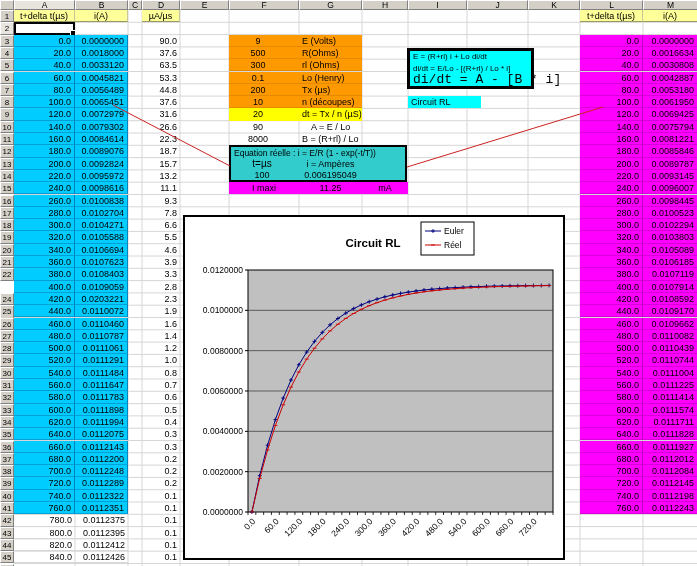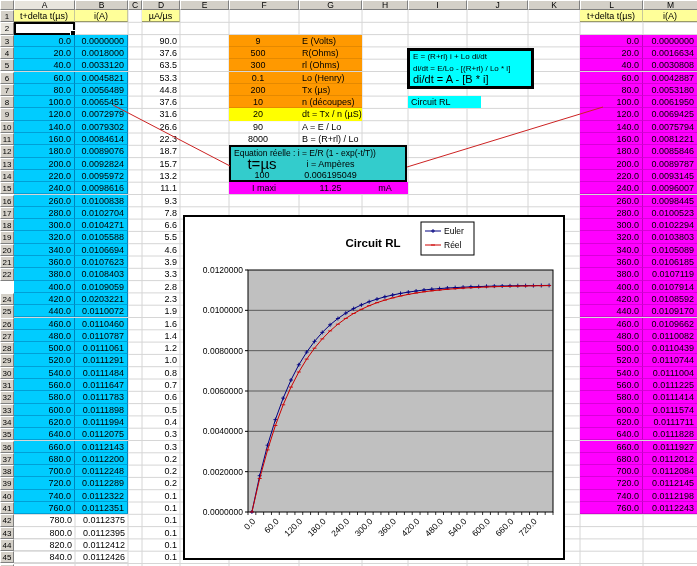--- a/index.html
+++ b/index.html
@@ -377,39 +377,39 @@
     <div class="cell org" style="left: 299px; top: 59.2px; width: 63px; height: 12.3px; padding-left: 3px;">rl (Ohms)</div>
     <div class="cell ctr org" style="left: 229px; top: 71.5px; width: 70px; height: 12.3px; padding-right: 12px;">0.1</div>
     <div class="cell org" style="left: 299px; top: 71.5px; width: 63px; height: 12.3px; padding-left: 3px;">Lo (Henry)</div>
     <div class="cell ctr org" style="left: 229px; top: 83.8px; width: 70px; height: 12.3px; padding-right: 12px;">200</div>
     <div class="cell org" style="left: 299px; top: 83.8px; width: 63px; height: 12.3px; padding-left: 3px;">Tx (µs)</div>
     <div class="cell ctr org" style="left: 229px; top: 96.1px; width: 70px; height: 12.3px; padding-right: 12px;">10</div>
     <div class="cell org" style="left: 299px; top: 96.1px; width: 63px; height: 12.3px; padding-left: 3px;">n (découpes)</div>
     <div class="cell ctr ylw" style="left: 229px; top: 108.4px; width: 70px; height: 12.3px; padding-right: 12px;">20</div>
     <div class="cell ylw" style="left: 299px; top: 108.4px; width: 63px; height: 12.3px; padding-left: 3px;">dt = Tx / n (µS)</div>
     <div class="cell ctr" style="left: 229px; top: 120.7px; width: 70px; height: 12.3px; padding-right: 12px;">90</div>
-    <div class="cell" style="left: 299px; top: 120.7px; width: 63px; height: 12.3px; padding-left: 3px;">A = E / Lo</div>
+    <div class="cell" style="left: 299px; top: 120.7px; width: 63px; height: 12.3px; padding-left: 12px;">A = E / Lo</div>
     <div class="cell ctr" style="left: 229px; top: 133px; width: 70px; height: 12.3px; padding-right: 12px;">8000</div>
     <div class="cell" style="left: 299px; top: 133px; width: 63px; height: 12.3px; padding-left: 3px;">B = (R+rl) / Lo</div>
     <div class="bigbox" style="left: 229px; top: 145.3px; width: 178px; height: 36.9px; background: rgb(51, 204, 204); border: 2px solid rgb(0, 0, 0);">
       <div class="boxline" style="left: 3px; top: 0px; font-size: 8.5px; line-height: 12px;">Equation réelle : i = E/R (1 - exp(-t/T))</div>
-      <div class="boxline ctr" style="left: 0px; top: 11px; width: 62px; font-size: 15px; line-height: 12px;">t=µs</div>
+      <div class="boxline ctr" style="left: 0px; top: 11px; width: 62px; font-size: 10px; line-height: 12px;">t=µs</div>
       <div class="boxline ctr" style="left: 66px; top: 11px; width: 67px; font-size: 9px; line-height: 12px;">i = Ampères</div>
       <div class="boxline ctr" style="left: 0px; top: 22px; width: 62px; font-size: 9px; line-height: 12px;">100</div>
       <div class="boxline ctr" style="left: 66px; top: 22px; width: 67px; font-size: 9px; line-height: 12px;">0.006195049</div>
     </div>
     <div class="bigbox" style="left: 229px; top: 182.2px; width: 179px; height: 12.3px; background: rgb(255, 0, 255);">
       <div class="boxline ctr" style="left: 0px; top: 0px; width: 70px; font-size: 9px; line-height: 12.3px;">I maxi</div>
       <div class="boxline ctr" style="left: 70px; top: 0px; width: 63px; font-size: 9px; line-height: 12.3px;">11.25</div>
       <div class="boxline ctr" style="left: 133px; top: 0px; width: 46px; font-size: 9px; line-height: 12.3px;">mA</div>
     </div>
     <div class="bigbox" style="left: 407px; top: 48px; width: 127px; height: 41px; background: rgb(0, 255, 255); border: 3px solid rgb(0, 0, 0);">
       <div class="boxline" style="left: 3px; top: 0px; font-size: 8px; line-height: 11.5px;">E = (R+rl) i + Lo di/dt</div>
       <div class="boxline" style="left: 3px; top: 11.5px; font-size: 8px; line-height: 11.5px;">di/dt = E/Lo - [(R+rl) / Lo * i]</div>
-      <div class="boxline" style="left: 3px; top: 23px; font-size: 11px; line-height: 11.5px;">di/dt = A - [B * i]</div>
+      <div class="boxline" style="left: 3px; top: 23px; font-size: 13px; line-height: 11.5px; font-family: Liberation Mono, monospace;">di/dt = A - [B * i]</div>
     </div>
     <div class="cell" style="left: 408px; top: 96.1px; width: 73px; height: 12.3px; background: rgb(0, 255, 255); padding-left: 3px;">Circuit RL</div>
     <div style="position: absolute; left: 183px; top: 215px; width: 382px; height: 345px;">
       <svg width="382" height="345" style="left:0;top:0">
         <rect x="1" y="1" width="380" height="343" fill="#FFFFFF" stroke="#000" stroke-width="2"></rect>
         <rect x="65" y="55" width="305" height="242" fill="#C0C0C0" stroke="#000" stroke-width="1"></rect>
         <line x1="62" y1="297" x2="65" y2="297" stroke="#000" stroke-width="1"></line>
         <text x="60" y="300" text-anchor="end" font-size="8.5px" fill="#000">0.0000000</text>
         <line x1="65" y1="256.6666666666667" x2="370" y2="256.6666666666667" stroke="#303030" stroke-width="0.7"></line>
         <line x1="62" y1="256.6666666666667" x2="65" y2="256.6666666666667" stroke="#000" stroke-width="1"></line>

